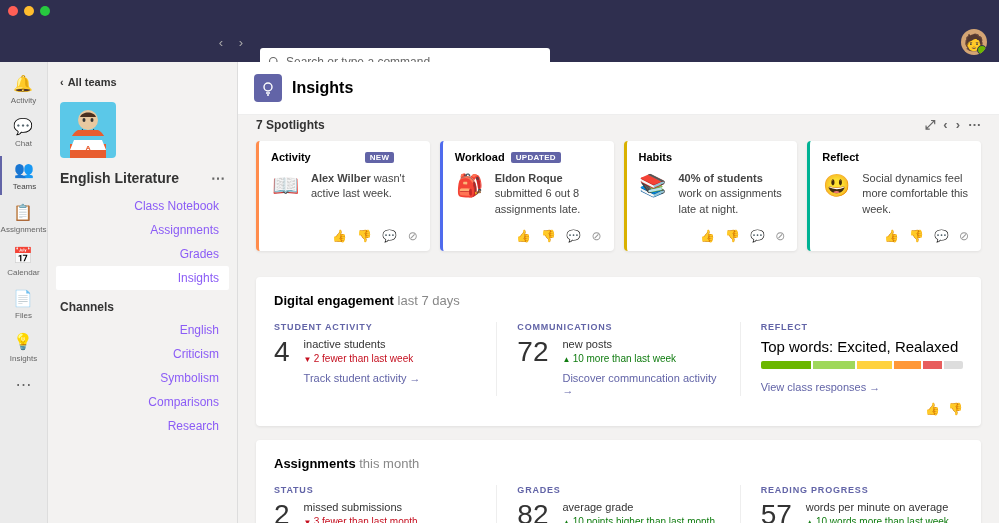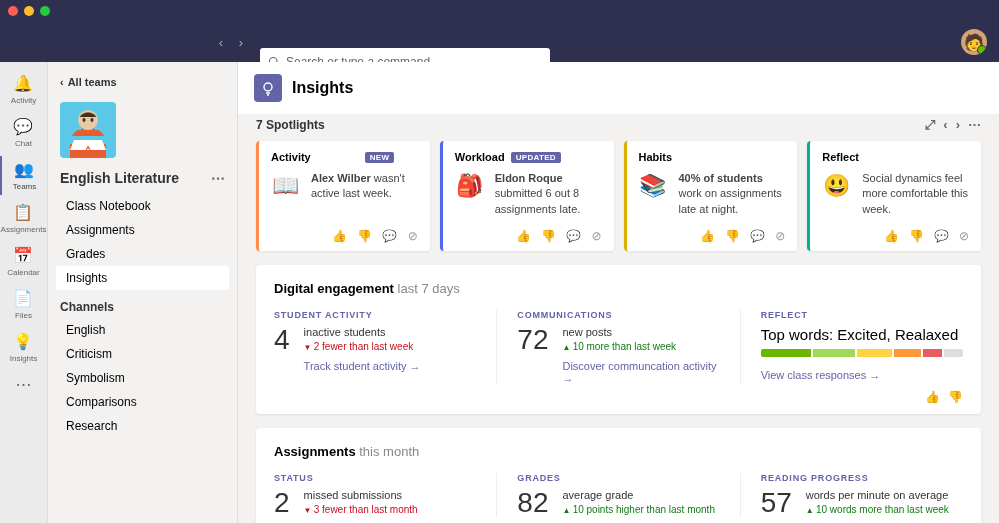--- a/index.html
+++ b/index.html
@@ -21,21 +21,21 @@
 .rail { width: 48px; background: #ebebeb; border-right: 1px solid #ddd; display:flex; flex-direction:column; align-items:center; padding-top:8px; gap:4px; }
 .rail-item { width: 48px; display:flex; flex-direction:column; align-items:center; gap:2px; padding:4px 0; cursor:pointer; font-size:8px; color:#666; }
 .rail-item.active { border-left: 2px solid #6264a7; color:#444; }
 .rail-icon { width:20px; height:20px; display:flex; align-items:center; justify-content:center; font-size:16px; line-height:1;}
 
 .sidebar { width: 190px; background: #f3f2f1; border-right: 1px solid #ddd; padding: 10px 8px; font-size: 12px; color:#333; }
 .back-link { display:flex; align-items:center; gap:4px; font-weight:600; font-size:11px; cursor:pointer; padding:4px; }
 .team-tile { width: 56px; height: 56px; border-radius:4px; background:#fff; margin:10px 4px 8px; display:flex; align-items:center; justify-content:center; overflow:hidden;}
 .team-tile svg { width:56px; height:56px; }
 .team-title { font-weight:700; font-size:14px; padding:4px 4px 8px; display:flex; justify-content:space-between; align-items:center;}
-.nav-li { padding: 5px 10px; cursor:pointer; color:#000000; border-radius:2px; }
+.nav-li { padding: 5px 10px; cursor:pointer; color:#8b5cf6; border-radius:2px;text-align:right; }
 .nav-li.active { background:#fff; }
 .section-h { font-weight:600; padding:10px 4px 4px; font-size:12px; }
 
 .content { flex:1; overflow-y:auto; background:#f3f2f1; }
 .page-head { background:#fff; padding:12px 16px; display:flex; align-items:center; gap:10px; border-bottom:1px solid #eee;}
 .page-head-icon { width:28px; height:28px; background:#6264a7; border-radius:4px; display:flex; align-items:center; justify-content:center; color:#fff; font-size:15px;}
 .page-head h1 { font-size:16px; font-weight:600; }
 
 .spot-header { padding: 2px 18px 8px; display:flex; align-items:center; font-size:12px; font-weight:600; color:#333;}
 .spot-tools { margin-left:auto; display:flex; gap:8px; color:#666; font-size:13px;}
@@ -45,21 +45,21 @@
 .spot-card { flex:1; background:#fff; border-radius:4px; padding:10px 12px 8px; display:flex; flex-direction:column; min-height:110px; box-shadow:0 1px 3px rgba(0,0,0,.08); border-left:3px solid transparent; position:relative;}
 .spot-card.c0{border-left-color:#ff8c4c;} .spot-card.c1{border-left-color:#4f6bed;} .spot-card.c2{border-left-color:#d9b100;} .spot-card.c3{border-left-color:#00b294;}
 .spot-title { font-size:11px; font-weight:600; display:flex; align-items:center; gap:6px;}
 .badge { font-size:8px; font-weight:700; padding:1px 5px; border-radius:2px; color:#fff; letter-spacing:.3px;}
 .badge.new{background:#6264a7;margin-left:48px;} .badge.upd{background:#6264a7;}
 .spot-body { display:flex; gap:10px; padding:8px 0; font-size:11px; color:#444; line-height:1.4;}
 .spot-icon { width:30px; height:30px; flex-shrink:0; display:flex; align-items:center; justify-content:center; font-size:22px;}
 .spot-actions { margin-top:auto; display:flex; gap:10px; justify-content:flex-end; color:#999; font-size:12px;}
 .spot-actions span{cursor:pointer;}
 
-.panel { background:#fff; margin:0 18px 14px; border-radius:4px; padding:16px 18px 10px; box-shadow:0 1px 3px rgba(0,0,0,.08);}
+.panel { background:#fff; margin:12px 18px 14px; border-radius:4px; padding:16px 18px 10px; box-shadow:0 1px 3px rgba(0,0,0,.08);}
 .panel-title { font-size:13px; margin-bottom:14px; }
 .panel-title b{font-weight:600;} .panel-title span{color:#888; font-weight:400;}
 .cols { display:flex; gap:20px; }
 .col { flex:1; }
 .col.sep { border-left:1px solid #eee; padding-left:20px; }
 .col-h { font-size:9px; font-weight:700; letter-spacing:.8px; color:#6264a7; margin-bottom:6px; text-transform:uppercase;}
 .metric { display:flex; gap:14px; align-items:flex-start;}
 .big { font-size:28px; font-weight:300; color:#333; line-height:1;}
 .metric-text { font-size:11px; }
 .metric-text .lbl { color:#333; }

